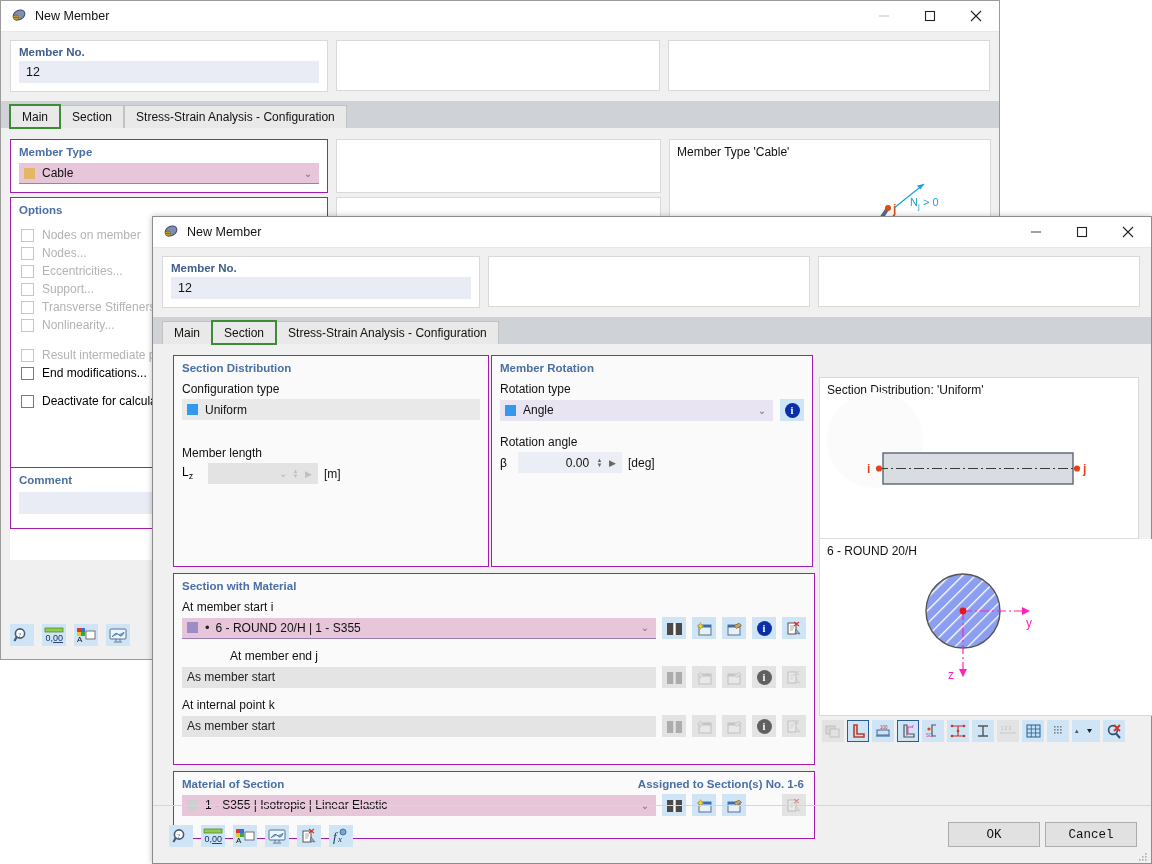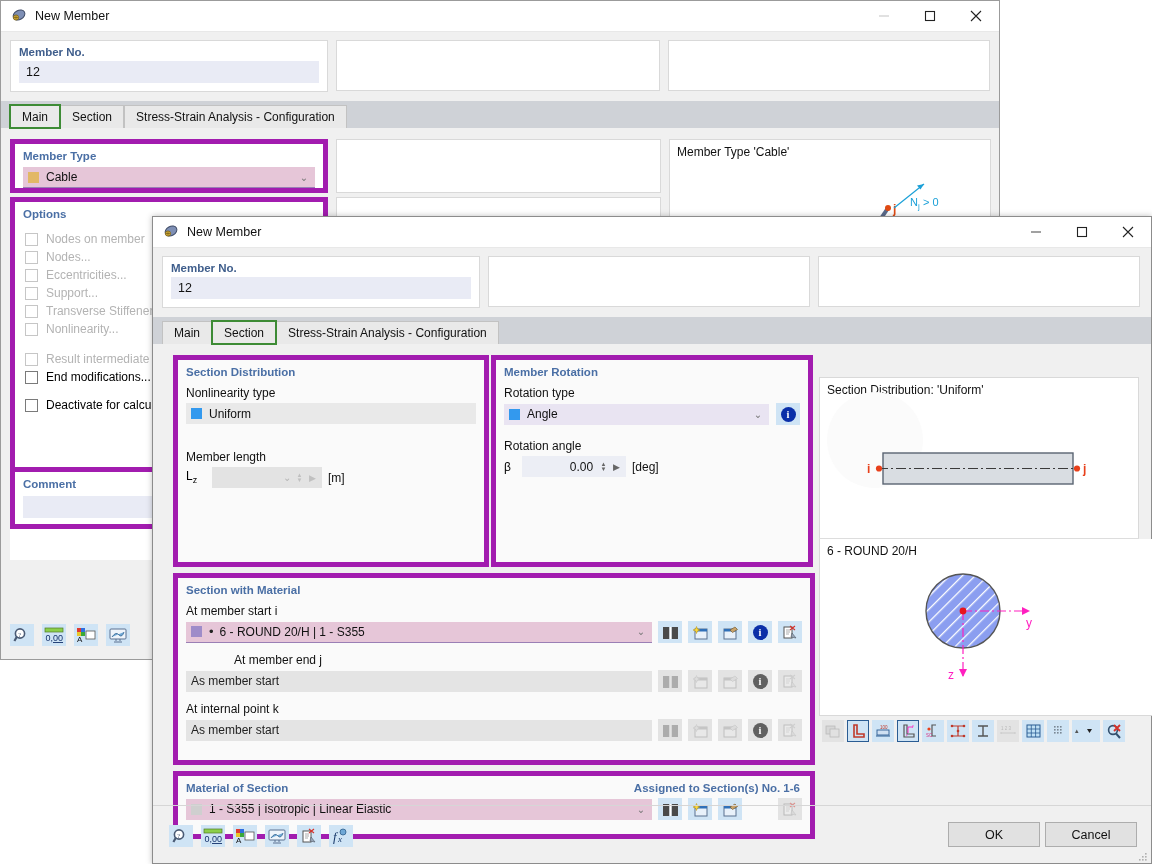--- a/index.html
+++ b/index.html
@@ -47,21 +47,21 @@
               background: #cfd2d7; }
   .tab {
     height: 23px; line-height: 23px; padding: 0 11px; font-size: 12px; color: #111;
     background: #e9e9e9; border: 1px solid #c2c2c2; border-bottom: none;
     margin-right: 0px;
   }
   .tab.selected-outline { outline: 2px solid #3d8b35; outline-offset: -1px; background: #e9e9e9;
                           position: relative; z-index: 2; }
 
   
-  .panel { background: #fafafa; border: 5px solid #a21caf; }
+  .panel { background: #fafafa; border: 1px solid #a21caf; }
   .panel-title { font-size: 11.5px; font-weight: bold; color: #4a6fa5; padding: 6px 8px 4px 8px; }
   .field-label { font-size: 12px; color: #111; padding: 4px 8px 3px 8px; }
   .combo {
     height: 21px; background: #e9e9e9; display: flex; align-items: center;
     padding: 0 4px 0 5px; font-size: 12px; color: #111; position: relative;
   }
   .combo.lilac { background: #e9e4f2; }
   .combo.pink { background: #e6c6d8; border-bottom: 1px solid #9a7fb5; }
   .combo.pinkflat { background: #e6c6d8; }
   .combo .sw { width: 11px; height: 11px; flex: none; margin-right: 7px; }
@@ -100,21 +100,21 @@
   .cbrow.dim { color: #b3b3b3; }
 
   
   .preview { background: #fff; border: 1px solid #d9d9d9; position: relative; }
   .preview-cap { position: absolute; left: 7px; top: 5px; font-size: 12px; color: #111; }
 
   .btnbar { display: flex; gap: 5px; }
   .dlg-btn {
     width: 92px; height: 25px; background: #e1e1e1; border: 1px solid #adadad;
     font-size: 12.5px; color: #111; display: flex; align-items: center; justify-content: center;
-    font-family: Liberation Sans, sans-serif;
+    font-family: Liberation Mono, monospace;
   }
   .assigned { font-size: 11.5px; font-weight: bold; color: #4a6fa5; }
   .grip { position: absolute; right: 3px; bottom: 2px; width: 10px; height: 10px; }
   .sep { height: 1px; background: #dedede; }
 </style>
 </head>
 <body>
 
 <div id="root">
 
@@ -335,21 +335,21 @@
         </div>
         <div class="tab">
           <span>Stress-Strain Analysis - Configuration</span>
         </div>
       </div>
 
       <div style="position:absolute; left:0; top:103px; right:0; bottom:0; background:#f0f0f0;">
 
         <div class="panel" style="position:absolute; left:20px; top:4px; width:316px; height:212px;">
           <div class="panel-title">Section Distribution</div>
-          <div class="field-label">Nonlinearity type</div>
+          <div class="field-label">Configuration type</div>
           <div class="combo" style="margin:0 8px;">
             <span class="sw" style="background:#3399ee;"></span>
             <span class="txt">Uniform</span>
           </div>
           <div class="field-label" style="padding-top:26px;">Member length</div>
           <div style="display:flex; align-items:center; padding:0 8px;">
             <span style="font-size:12px; width:26px;">
               <span>L</span><sub style="font-size:9px;">z</sub>
             </span>
             <span class="spinbox grey" style="width:110px;">

